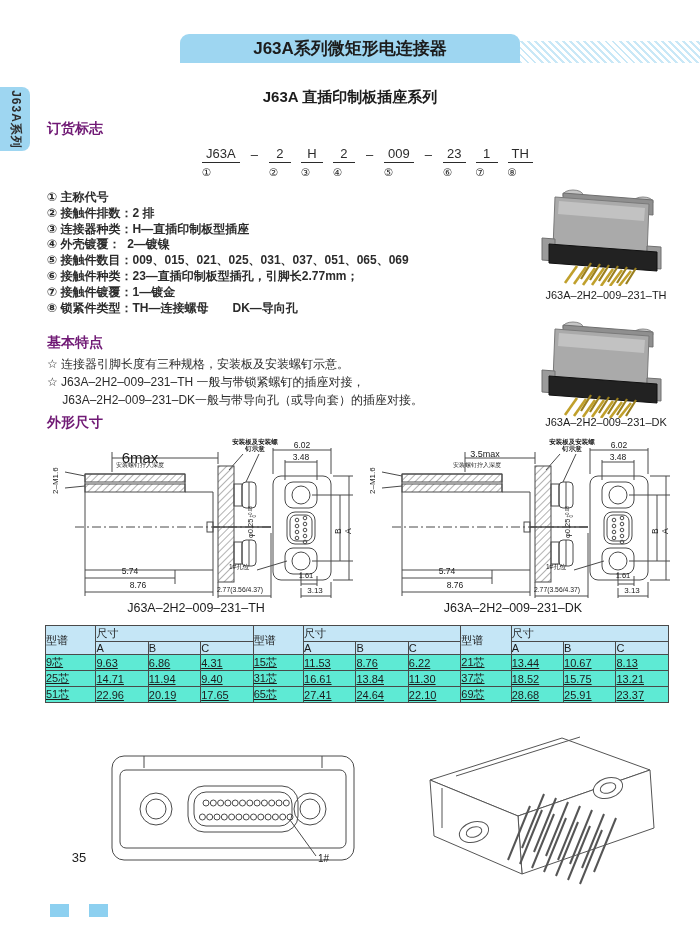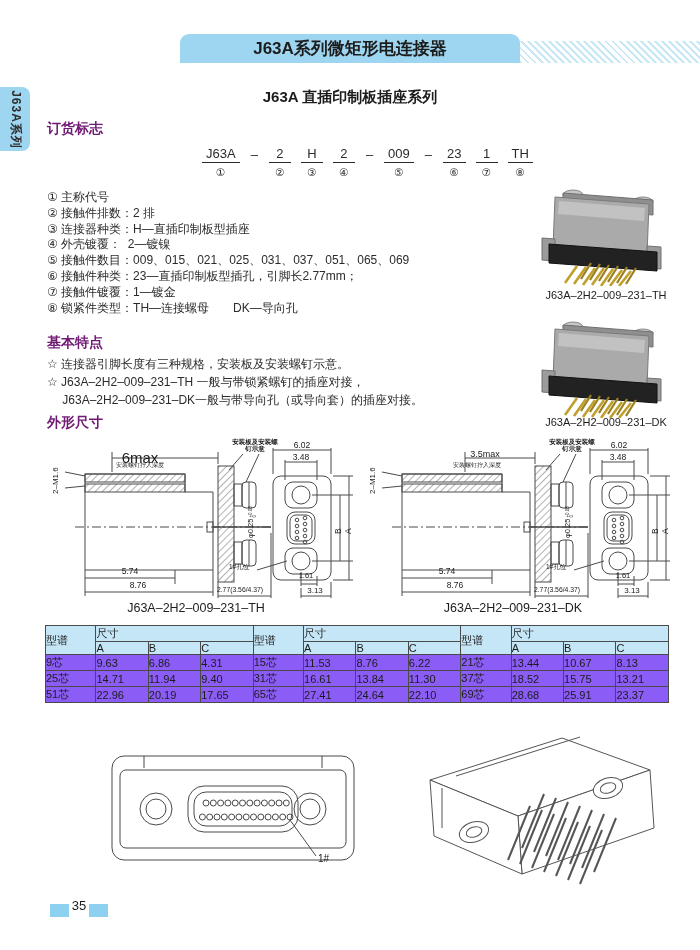--- a/index.html
+++ b/index.html
@@ -11,52 +11,52 @@
   .side-tab span{transform:rotate(90deg);white-space:nowrap;font-size:12px;font-weight:bold;color:#2d2d2d;letter-spacing:1px;}
   .header-bar{position:absolute;left:180px;top:34px;width:340px;height:29px;background:#9ed6f1;
               border-radius:9px 9px 0 0;display:flex;align-items:center;justify-content:center;
               font-size:17px;font-weight:bold;color:#1c1c1c;}
   .hatch-band{position:absolute;left:520px;top:41px;width:180px;height:22px;
               background:repeating-linear-gradient(45deg,#c9e8f7 0 2px,#ffffff 2px 5px);}
   .page-title{position:absolute;left:0;top:88px;width:700px;text-align:center;font-size:15px;font-weight:bold;color:#1c1c1c;}
   .sec-h{position:absolute;left:47px;font-size:14px;font-weight:bold;color:#701a75;}
   
   .code-row{position:absolute;left:197px;top:146px;display:flex;align-items:flex-start;}
-  .seg{display:flex;flex-direction:column;align-items:center;margin:0 5px;}
+  .seg{display:flex;flex-direction:column;margin:0 5px;}
   .seg .code{font-size:13px;border-bottom:1.5px solid #2b2b2b;padding:0 4px 1px;min-width:14px;text-align:center;}
   .seg .cnum{font-size:10.5px;margin-top:3px;}
   .dash{font-size:13px;margin:0 6px;line-height:17px;}
   .order-list{position:absolute;left:47px;top:190px;font-size:12px;line-height:15.8px;}
-  .order-item{white-space:pre-wrap;}
+  .order-item{white-space:pre-wrap;font-weight:bold;}
   
   .photo{position:absolute;left:515px;width:185px;}
   .photo-cap{position:absolute;left:510px;width:192px;text-align:center;font-size:11px;color:#1c1c1c;}
   
   .feat-list{position:absolute;left:47px;top:356px;font-size:12px;line-height:17.8px;}
   .feat-item{white-space:pre-wrap;}
   
   .drawing{position:absolute;top:438px;width:322px;height:180px;}
   .lab{position:absolute;font-size:8px;color:#1a1a1a;line-height:1.15;}
   .rot{transform:rotate(-90deg);transform-origin:left top;white-space:nowrap;}
   .tol{display:inline-flex;flex-direction:column;font-size:4.5px;line-height:1;vertical-align:1.5px;margin-left:1px;}
   .tol i{font-style:normal;}
   .cap{position:absolute;top:163px;left:0;width:100%;text-align:center;font-size:12.5px;color:#1c1c1c;}
   
   table.dims{position:absolute;left:45px;top:625px;width:624px;border-collapse:collapse;
              font-size:11px;text-align:left;table-layout:fixed;color:#1c1c1c;}
   .dims th,.dims td{border:1px solid #4a4a4a;padding:0;}
   .dims thead th{background:#c5e6f6;font-weight:normal;height:12px;}
-  .dims tbody td{height:14.5px;background:#8b5cf6;}
+  .dims tbody td{height:14.5px;background:#5eead4;text-decoration:underline;}
   
   .pcb-front{position:absolute;left:108px;top:752px;width:250px;height:125px;}
   .pcb-pin-label{position:absolute;left:210px;top:101px;font-size:10px;color:#1a1a1a;}
   .pcb-iso{position:absolute;left:412px;top:728px;width:285px;height:180px;}
   
   .footer-sq{position:absolute;width:19px;height:13px;background:#8dd0f0;top:904px;}
-  .footer-num{position:absolute;top:898px;left:69px;width:20px;text-align:center;font-size:13px;color:#1c1c1c;}
+  .footer-num{position:absolute;top:850px;left:69px;width:20px;text-align:center;font-size:13px;color:#1c1c1c;}
   svg{display:block;}
 </style>
 </head>
 <body>
 
 <div class="page">
 
   <div class="side-tab">
     <span>J63A系列</span>
   </div>

